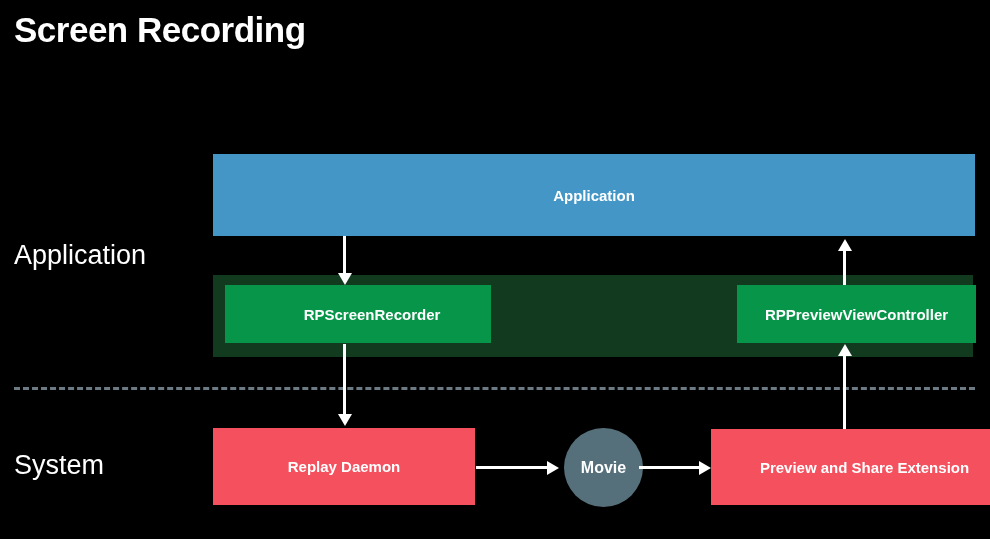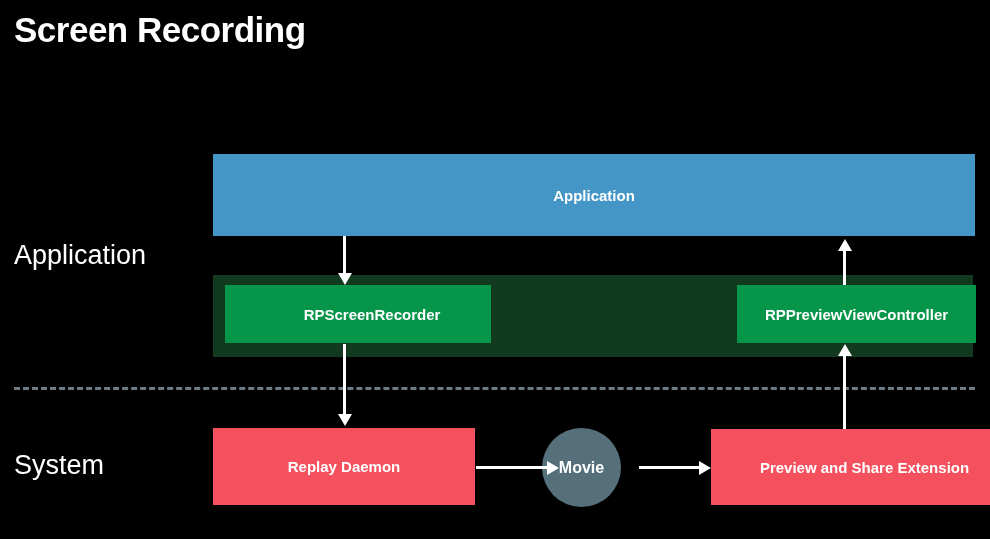--- a/index.html
+++ b/index.html
@@ -24,21 +24,21 @@
   .app-bar{left:213px;top:154px;width:762px;height:82px;background:var(--blue,#4396C6);}
   .framework-band{
     position:absolute;left:213px;top:275px;width:760px;height:82px;
     background:var(--darkgreen,#123A1F);
   }
   .recorder{left:225px;top:285px;width:238px;height:58px;background:var(--green,#079549);padding-left:28px;}
   .previewvc{left:724px;top:285px;width:239px;height:58px;background:var(--green,#079549);margin-left:13px;}
   .daemon{left:213px;top:428px;width:262px;height:77px;background:var(--red,#F4505E);}
   .extension{left:711px;top:429px;width:307px;height:76px;background:var(--red,#F4505E);}
   .movie{
-    left:542px;top:428px;width:79px;height:79px;border-radius:50%;
+    left:564px;top:428px;width:79px;height:79px;border-radius:50%;
     background:var(--slate,#56707B);font-size:16px;
   }
   .divider{
     position:absolute;left:14px;top:387px;width:961px;height:0;
     border-top:3px dashed var(--dash,#6C7A84);
   }
   
   .aline{position:absolute;background:#fff;}
   .ahead{position:absolute;width:0;height:0;}
   .ahead.down{border-left:7px solid transparent;border-right:7px solid transparent;border-top:12px solid #fff;}

